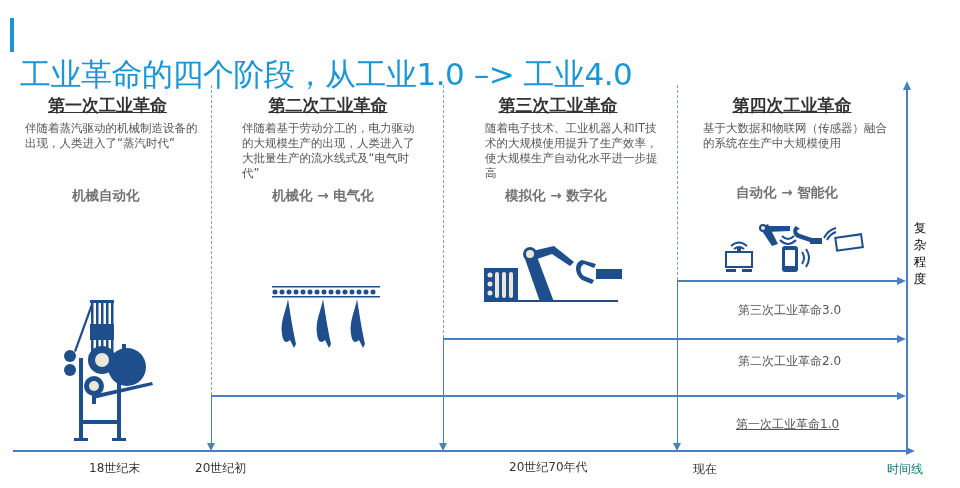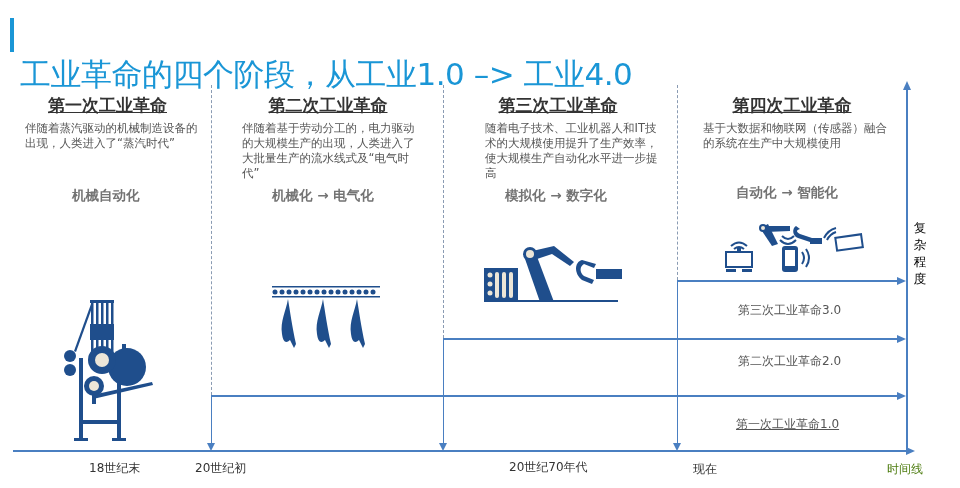--- a/index.html
+++ b/index.html
@@ -15,21 +15,21 @@
   .stage-tag { position: absolute; font-size: 13.5px; font-weight: bold; color: #737373; white-space: nowrap; }
 
   .vdash { position: absolute; width: 0; border-left: 1px dashed #8a9bb3; }
   .vline { position: absolute; width: 1.5px; background: #4a7fc1; }
   .hline { position: absolute; height: 1.5px; background: #4a7fc1; }
   .arrow-down { position: absolute; width: 0; height: 0; border-left: 4px solid transparent; border-right: 4px solid transparent; border-top: 8px solid #4a7fc1; }
   .arrow-right { position: absolute; width: 0; height: 0; border-top: 4px solid transparent; border-bottom: 4px solid transparent; border-left: 9px solid #4a7fc1; }
   .arrow-up { position: absolute; width: 0; height: 0; border-left: 4px solid transparent; border-right: 4px solid transparent; border-bottom: 9px solid #4a7fc1; }
 
   .era-label { position: absolute; font-size: 12px; color: #333; white-space: nowrap; }
-  .axis-label { position: absolute; font-size: 12px; color: #4d7c0f; white-space: nowrap; }
+  .axis-label { position: absolute; font-size: 12px; color: #0f766e; white-space: nowrap; }
   .level-label { position: absolute; font-size: 12px; color: #555; white-space: nowrap; }
   .complexity { position: absolute; font-size: 12.5px; color: #000000; width: 14px; line-height: 17px; text-align: center; }
 
   .icon { position: absolute; }
 </style>
 </head>
 <body>
 
 <div class="title-bar"></div>
 <h1 class="title">工业革命的四个阶段，从工业1.0 –&gt; 工业4.0</h1>

